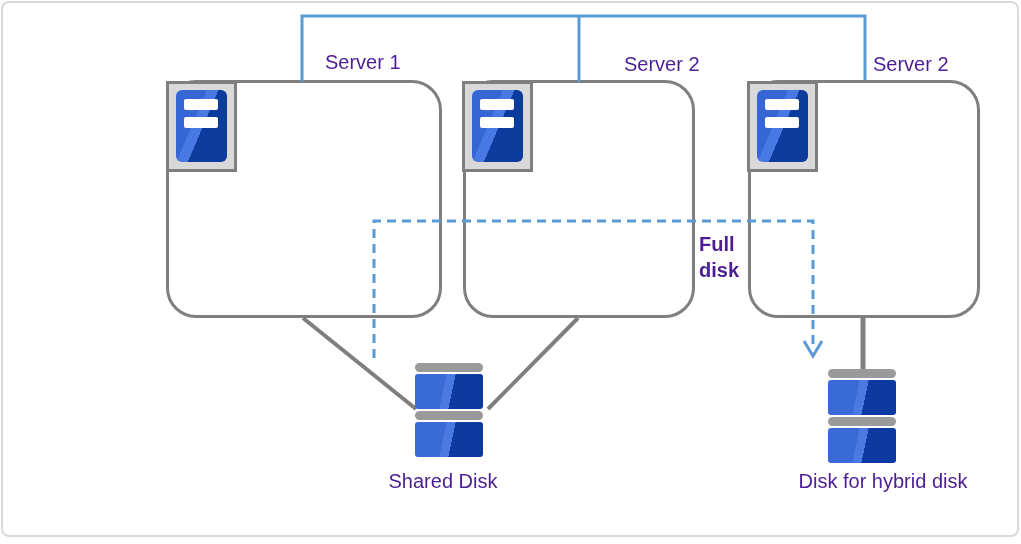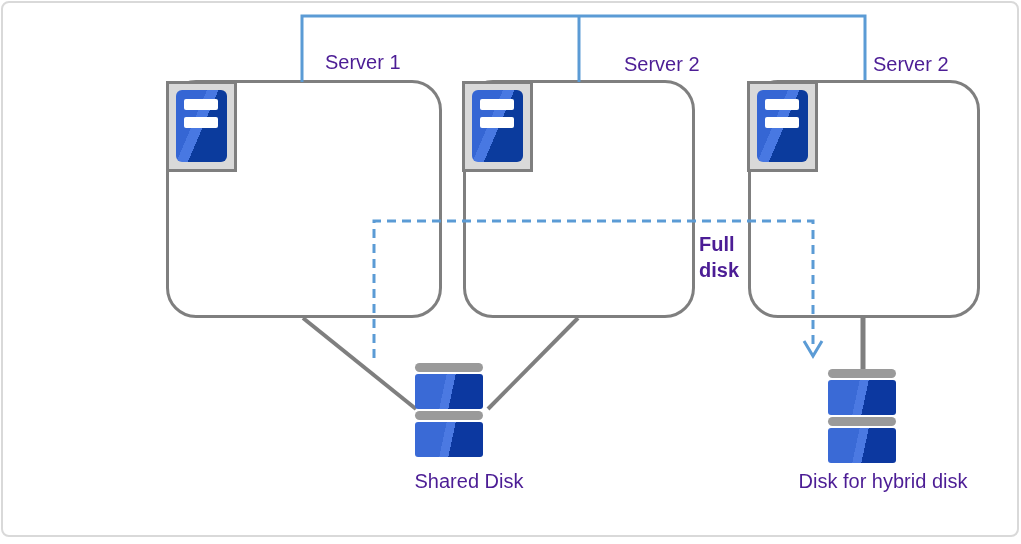--- a/index.html
+++ b/index.html
@@ -103,21 +103,21 @@
     z-index: 4;
   }
   .label.server { top: 50px; }
   .label.ls1 { left: 325px; }
   .label.ls2 { left: 588px; top: 52px; margin-left: 36px; }
   .label.ls3 { left: 873px; top: 52px; }
 
   .label.fullcopy { left: 699px; top: 231px; line-height: 26px; font-weight: bold; }
 
   .label.diskcap { text-align: center; white-space: normal; top: 469px; }
-  .label.cap-shared { left: 342px; width: 254px; text-align: center; }
+  .label.cap-shared { left: 316px; width: 254px; text-align: center; }
   .label.cap-single { left: 771px; width: 224px; }
 </style>
 </head>
 <body>
 
 <div class="page">
   <div class="card"></div>
 
   <div class="server-box s1"></div>
   <div class="server-box s2"></div>

